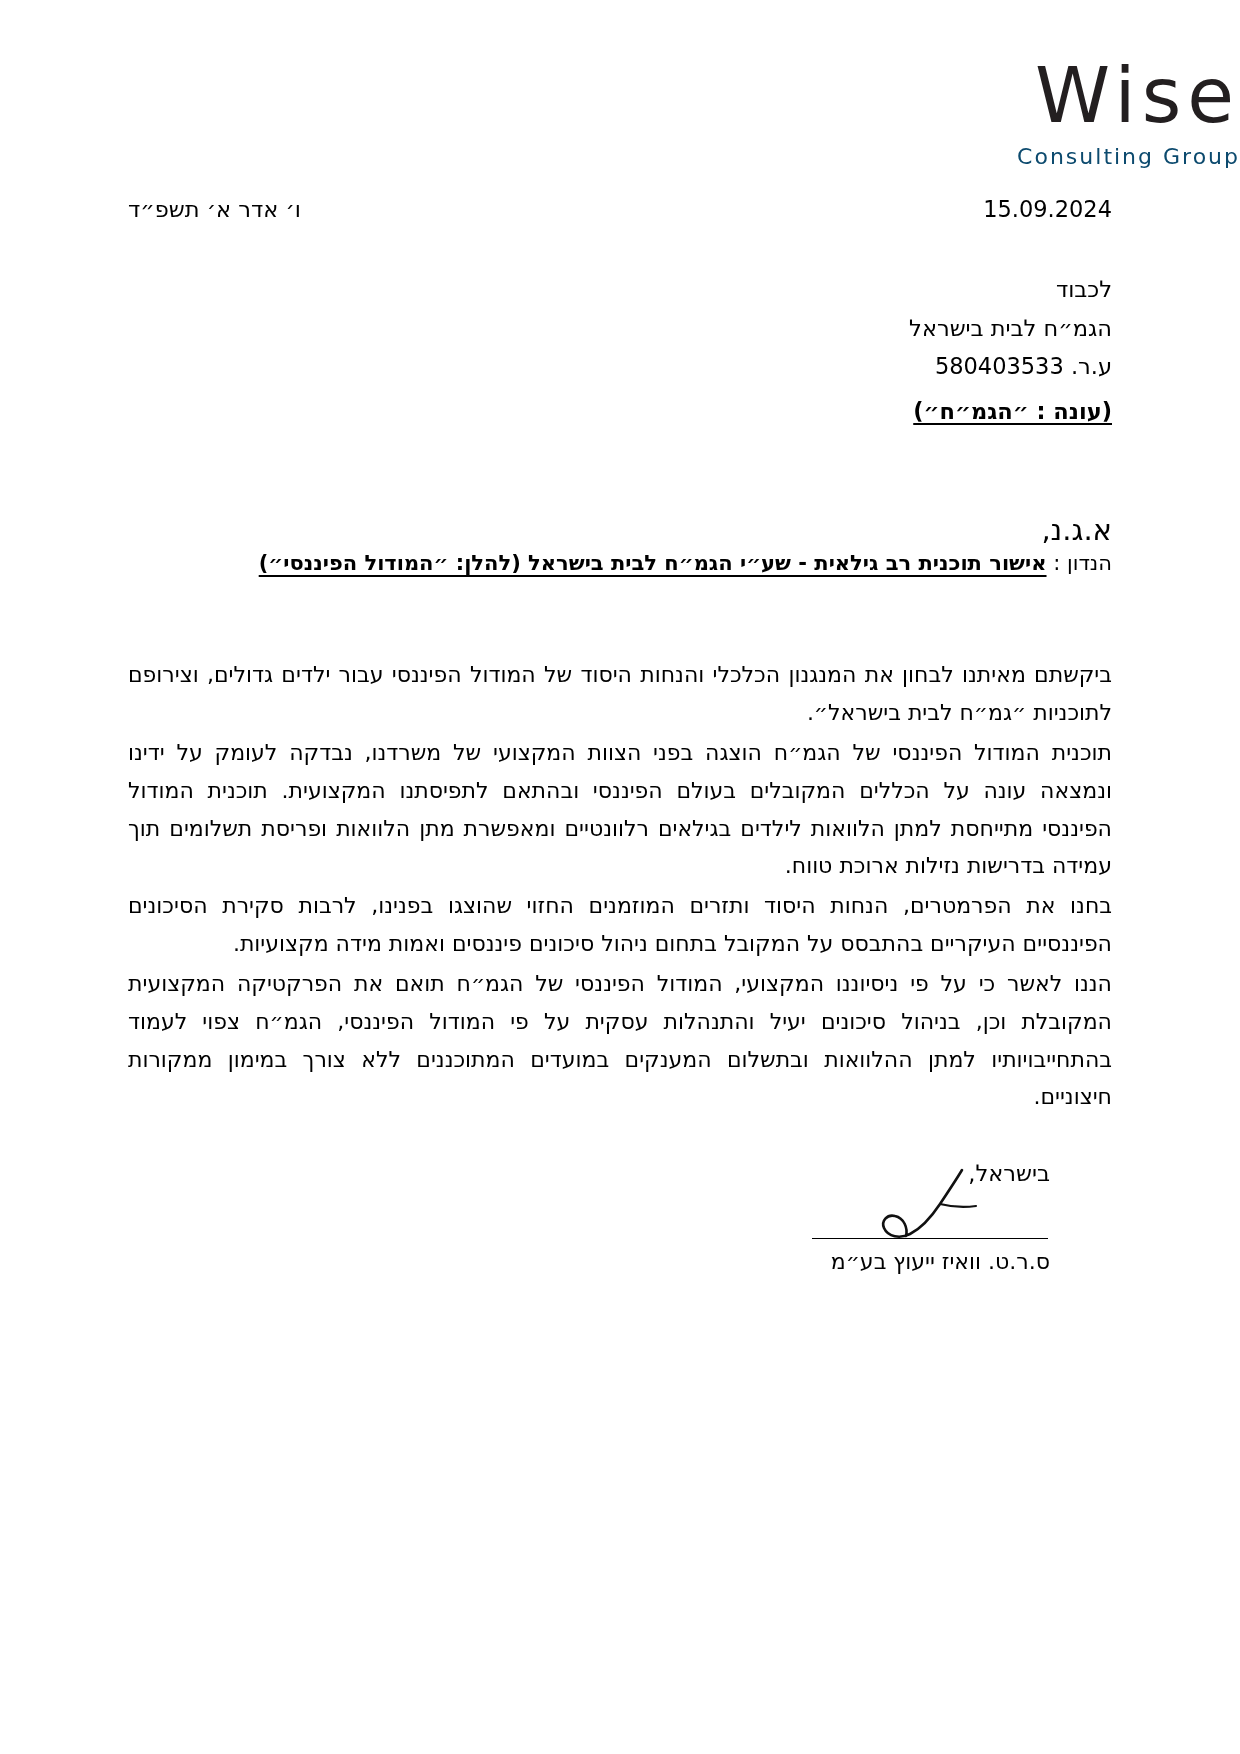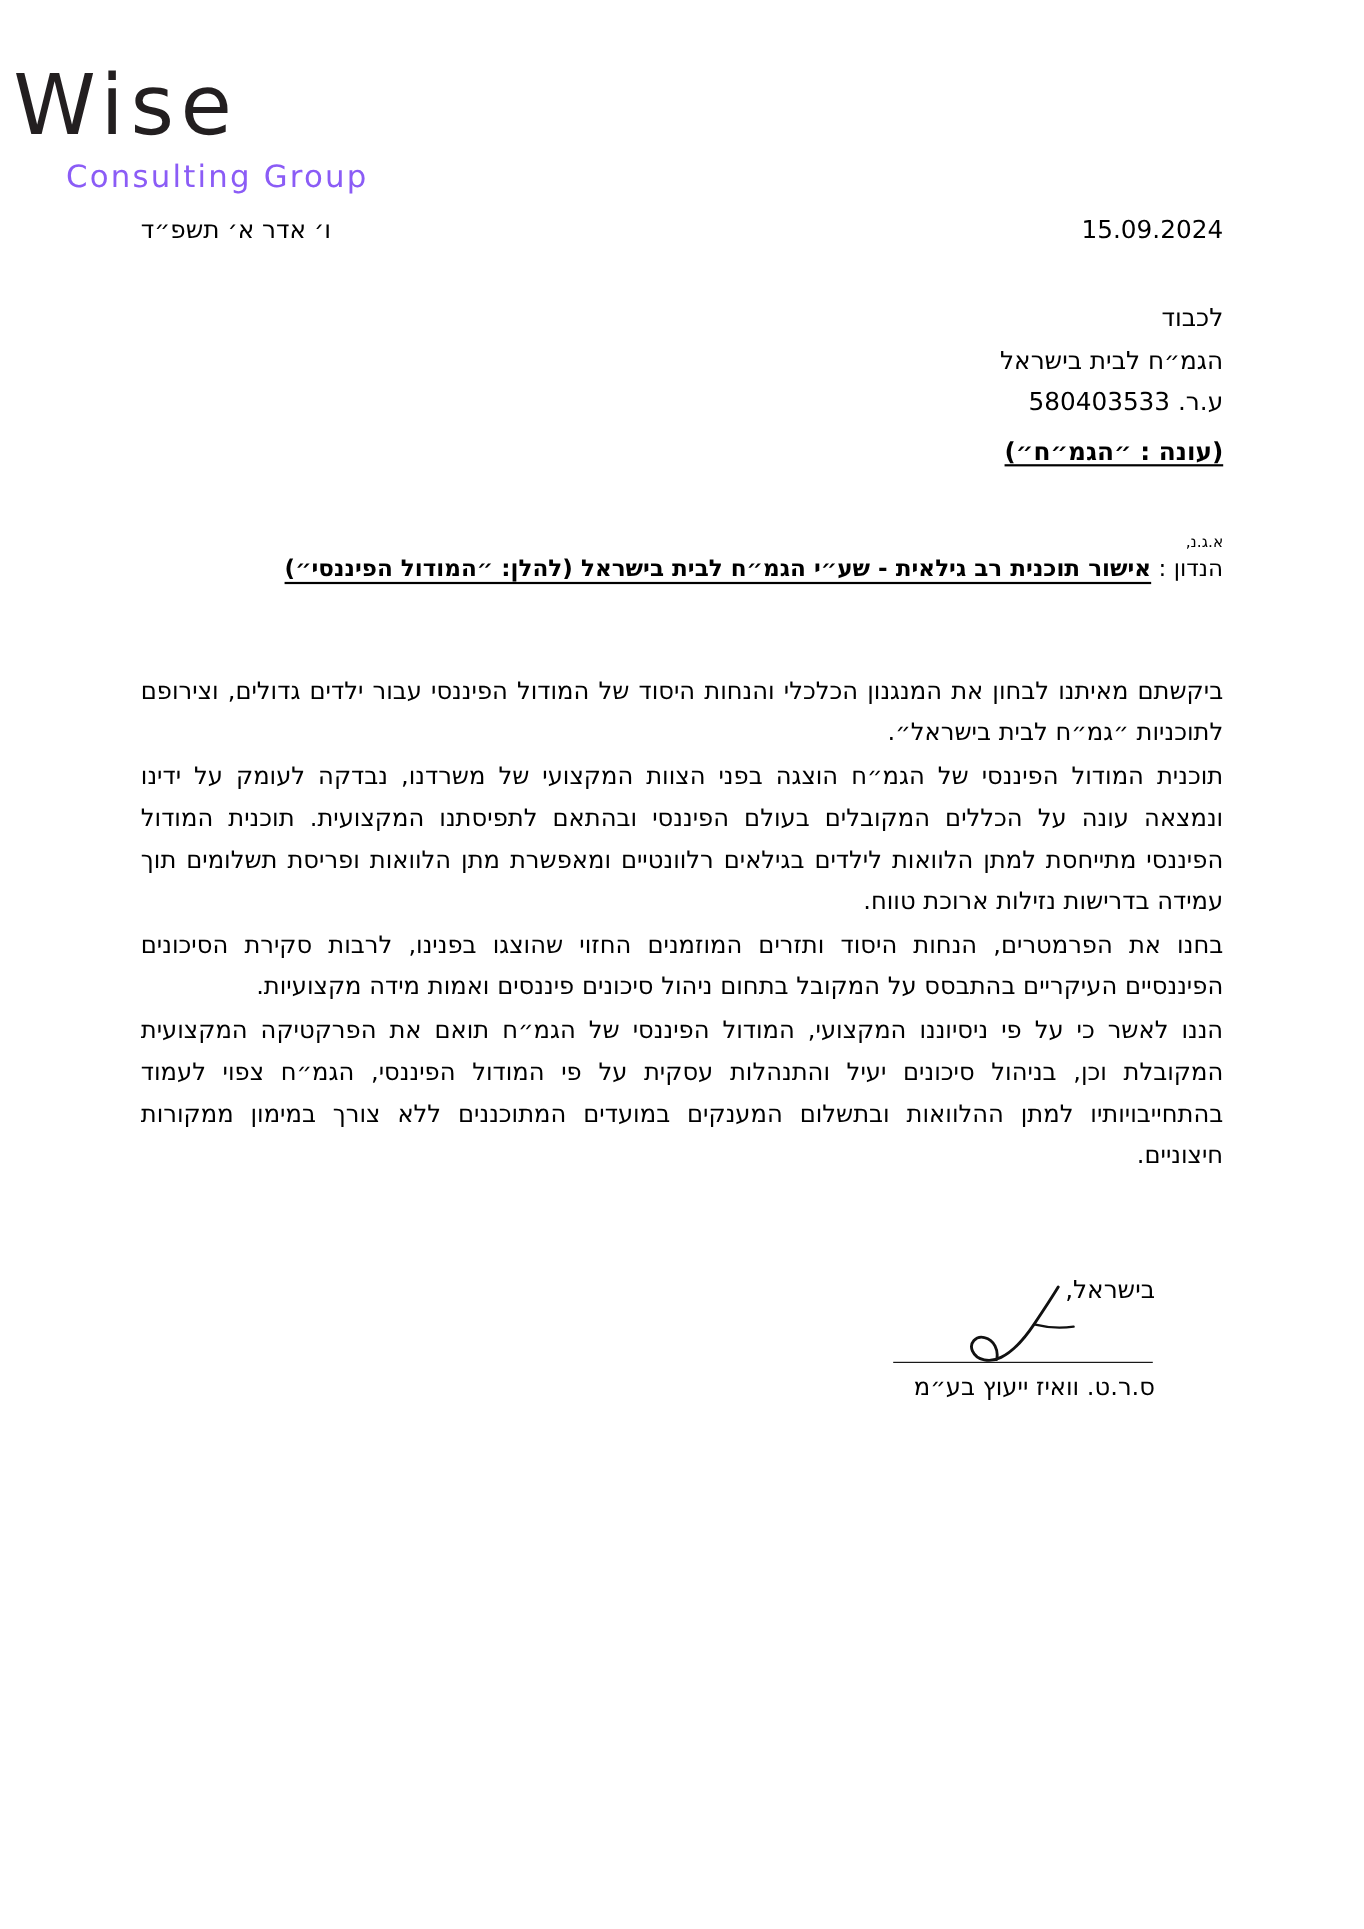--- a/index.html
+++ b/index.html
@@ -20,39 +20,39 @@
     overflow: hidden;
     box-sizing: border-box;
   }
 
   
   .logo-block {
     position: absolute;
     top: 58px;
     left: 12px;
     right: 0;
-    text-align: left;
+    text-align: right;
   }
   .logo-word {
     font-family: "DejaVu Sans", "Liberation Sans", sans-serif;
     font-size: 76px;
     font-weight: 400;
     letter-spacing: 6px;
     color: #231f20;
     line-height: 1;
     direction: ltr;
     unicode-bidi: isolate;
   }
   .logo-sub {
     margin-top: 10px;
     font-family: "DejaVu Sans", "Liberation Sans", sans-serif;
-    font-size: 28px;
+    font-size: 22px;
     font-weight: 400;
     letter-spacing: 2.0px;
-    color: #8b5cf6;
+    color: #0c4a6e;
     direction: ltr;
     unicode-bidi: isolate;
     margin-left: 48px;
   }
 
   
   .content {
     position: absolute;
     top: 196px;
     right: 128px;
@@ -86,22 +86,22 @@
     unicode-bidi: plaintext;
   }
   .hereinafter {
     margin-top: 6px;
     font-weight: bold;
     text-decoration: underline;
     text-underline-offset: 4px;
   }
 
   .salutation {
-    margin-top: 54px;
-    font-size: 14px;
+    margin-top: 82px;
+    font-size: 29px;
     text-align: right;
   }
 
   .subject-row {
     font-size: 21px;
     text-align: right;
     line-height: 1.6;
   }
   .subject-label {
     font-weight: normal;

